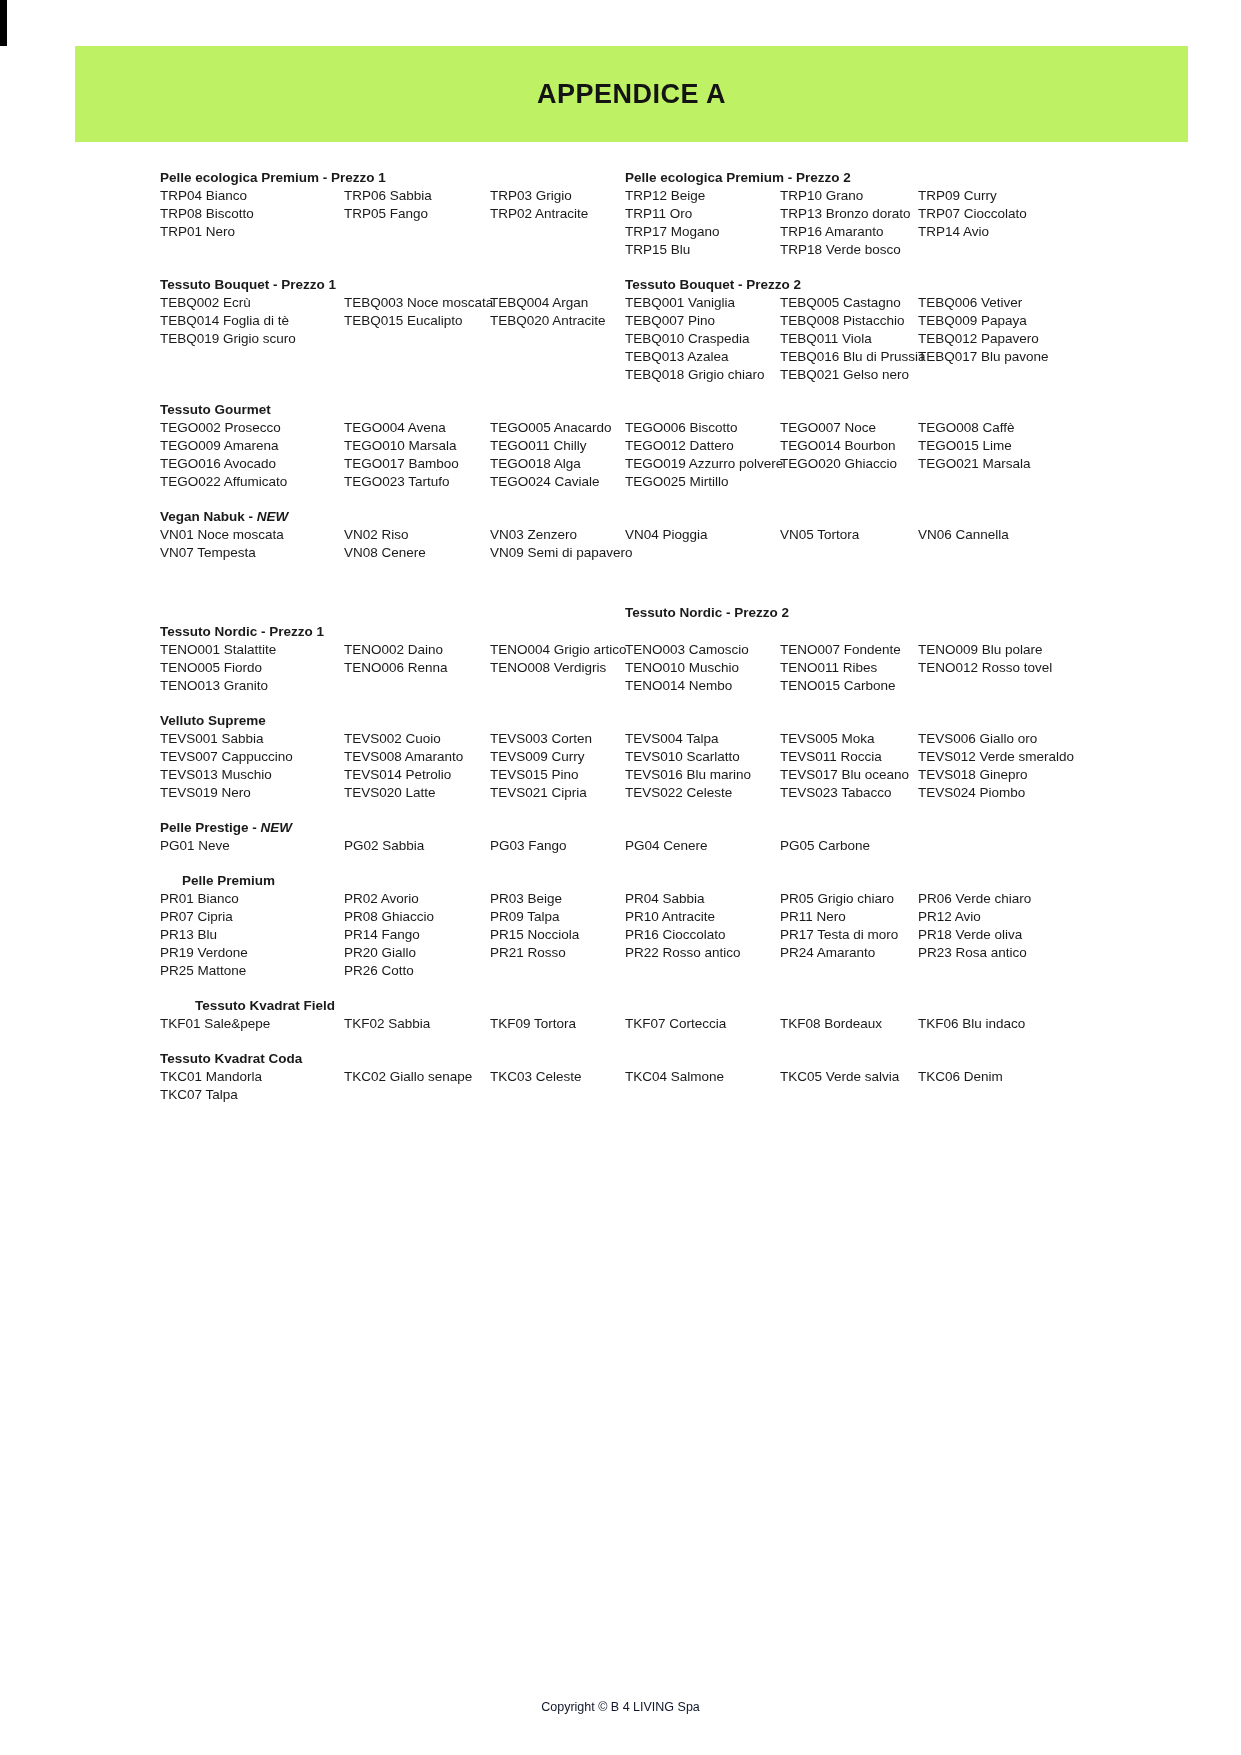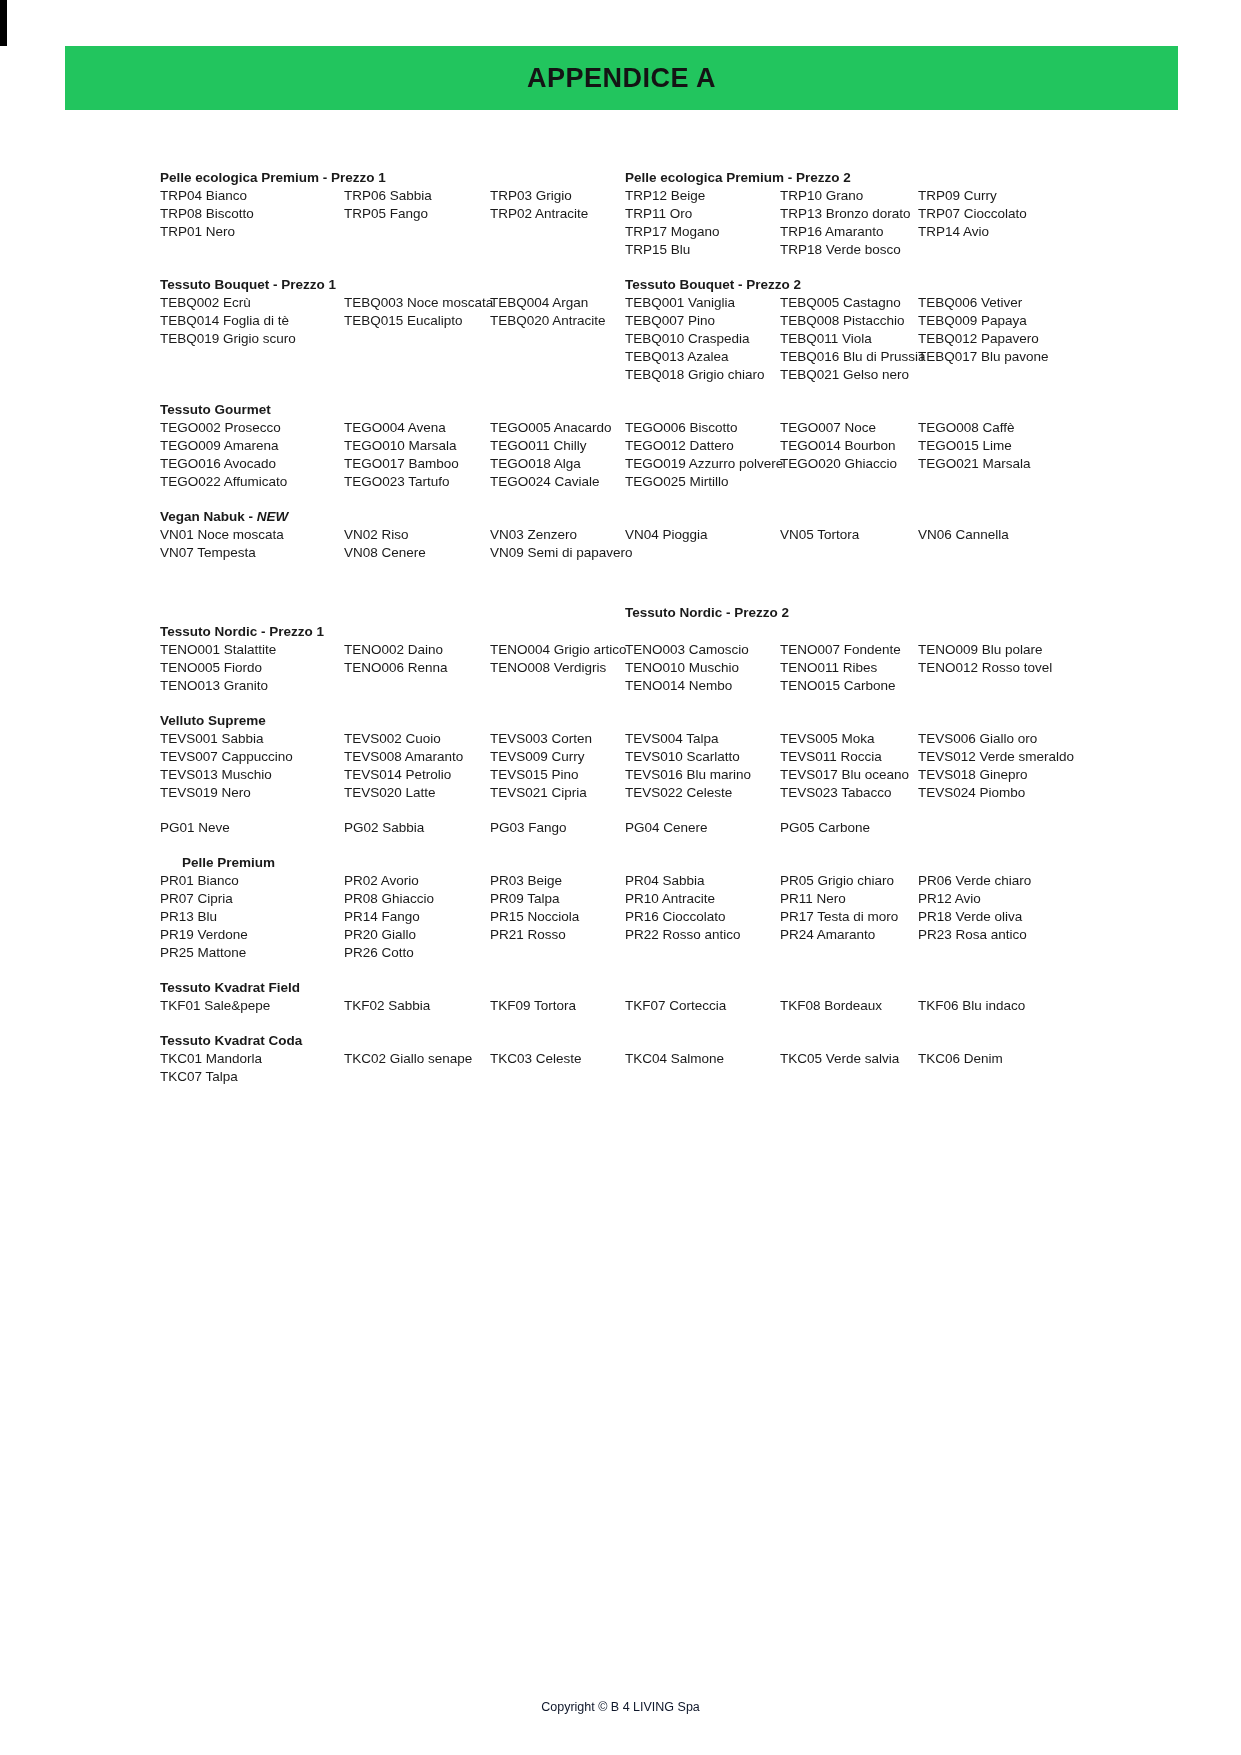--- a/index.html
+++ b/index.html
@@ -10,23 +10,23 @@
     color: #1a1a1a;
   }
   body { position: relative; overflow: hidden; }
 
   .corner-mark {
     position: absolute; left: 0; top: 0;
     width: 7px; height: 46px; background: #000;
   }
 
   .header-band {
-    position: absolute; left: 65px; top: 46px;
-    width: 1113px; height: 64px;
-    background: #22c55e;
+    position: absolute; left: 75px; top: 46px;
+    width: 1113px; height: 96px;
+    background: #bef264;
     display: flex; align-items: center; justify-content: center;
   }
   .header-title {
     font-size: 27px; font-weight: bold; letter-spacing: 0.5px;
     color: #141414;
   }
 
   .color-grid {
     position: absolute; left: 160px; top: 169px;
     width: 950px;
@@ -200,20 +200,21 @@
     <div class="cell">TEVS016 Blu marino</div>
     <div class="cell">TEVS017 Blu oceano</div>
     <div class="cell">TEVS018 Ginepro</div>
     <div class="cell">TEVS019 Nero</div>
     <div class="cell">TEVS020 Latte</div>
     <div class="cell">TEVS021 Cipria</div>
     <div class="cell">TEVS022 Celeste</div>
     <div class="cell">TEVS023 Tabacco</div>
     <div class="cell">TEVS024 Piombo</div>
     <div class="spacer" style="grid-column: span 6;"></div>
+    <div class="sec-title" style="grid-column: span 6;">Pelle Prestige - <i>NEW</i></div>
     <div class="cell">PG01 Neve</div>
     <div class="cell">PG02 Sabbia</div>
     <div class="cell">PG03 Fango</div>
     <div class="cell">PG04 Cenere</div>
     <div class="cell">PG05 Carbone</div>
     <div class="cell"></div>
     <div class="spacer" style="grid-column: span 6;"></div>
     <div class="sec-title" style="grid-column: span 6; margin-left: 22px;">Pelle Premium</div>
     <div class="cell">PR01 Bianco</div>
     <div class="cell">PR02 Avorio</div>
@@ -239,21 +240,21 @@
     <div class="cell">PR22 Rosso antico</div>
     <div class="cell">PR24 Amaranto</div>
     <div class="cell">PR23 Rosa antico</div>
     <div class="cell">PR25 Mattone</div>
     <div class="cell">PR26 Cotto</div>
     <div class="cell"></div>
     <div class="cell"></div>
     <div class="cell"></div>
     <div class="cell"></div>
     <div class="spacer" style="grid-column: span 6;"></div>
-    <div class="sec-title" style="grid-column: span 6;">Tessuto Kvadrat Field</div>
+    <div class="sec-title" style="grid-column: span 6; margin-left: 35px;">Tessuto Kvadrat Field</div>
     <div class="cell">TKF01 Sale&amp;pepe</div>
     <div class="cell">TKF02 Sabbia</div>
     <div class="cell">TKF09 Tortora</div>
     <div class="cell">TKF07 Corteccia</div>
     <div class="cell">TKF08 Bordeaux</div>
     <div class="cell">TKF06 Blu indaco</div>
     <div class="spacer" style="grid-column: span 6;"></div>
     <div class="sec-title" style="grid-column: span 6;">Tessuto Kvadrat Coda</div>
     <div class="cell">TKC01 Mandorla</div>
     <div class="cell">TKC02 Giallo senape</div>

